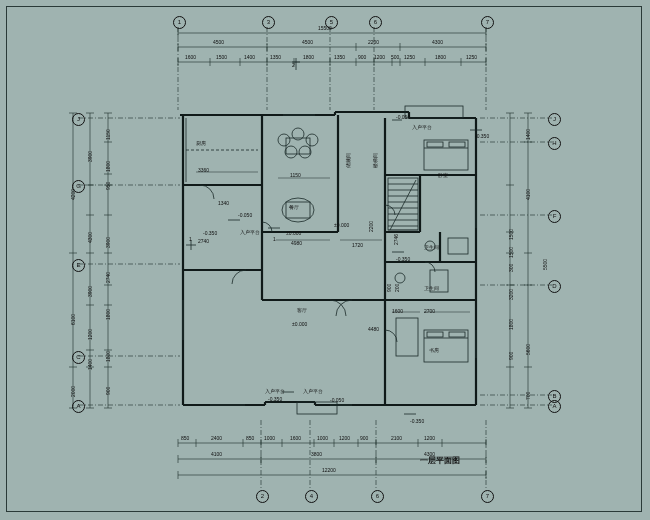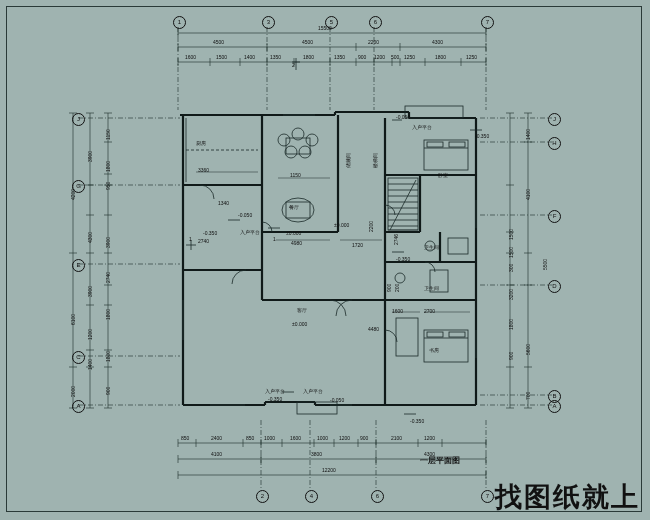--- a/index.html
+++ b/index.html
@@ -399,15 +399,14 @@
   <div class="lbl v" style="left:393px;top:245px;">2746</div>
   <div class="lbl v" style="left:368px;top:232px;">2200</div>
 
   <div class="lbl" style="left:189px;top:236px;">1</div>
   <div class="lbl" style="left:273px;top:236px;">1</div>
   <div class="lbl" style="left:292px;top:62px;">2</div>
 
   <div class="lbl b" style="left:420px;top:455px;font-size:8px;">一层平面图</div>
 
   <div class="wm">
-    <div class="wm1">找图纸就上</div>
   </div>
 </div>
 
 </body></html>

